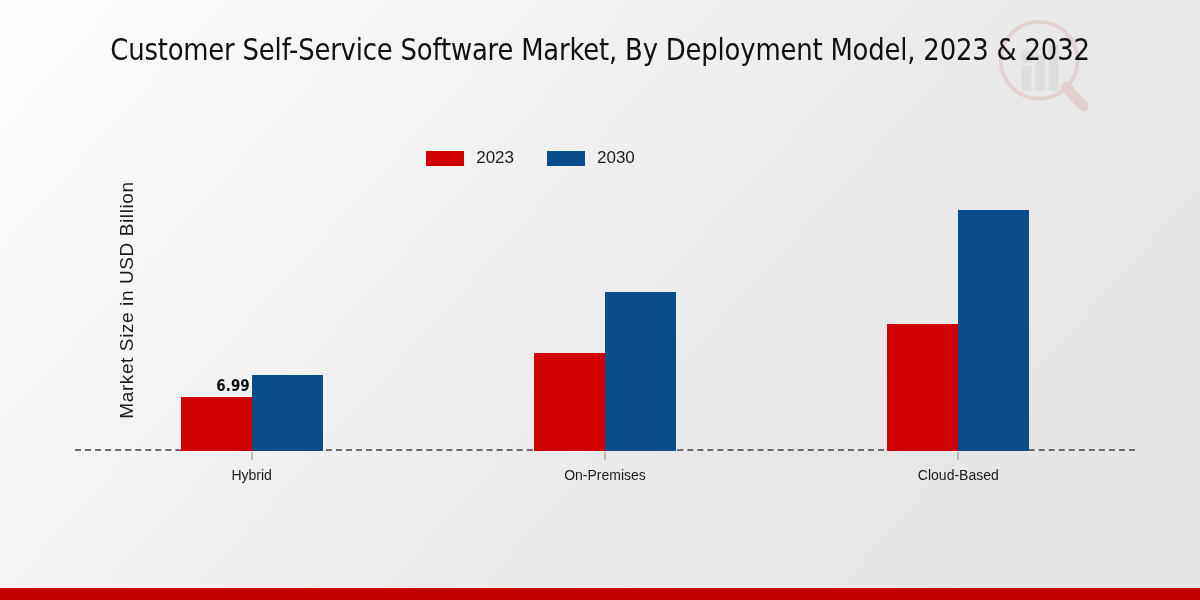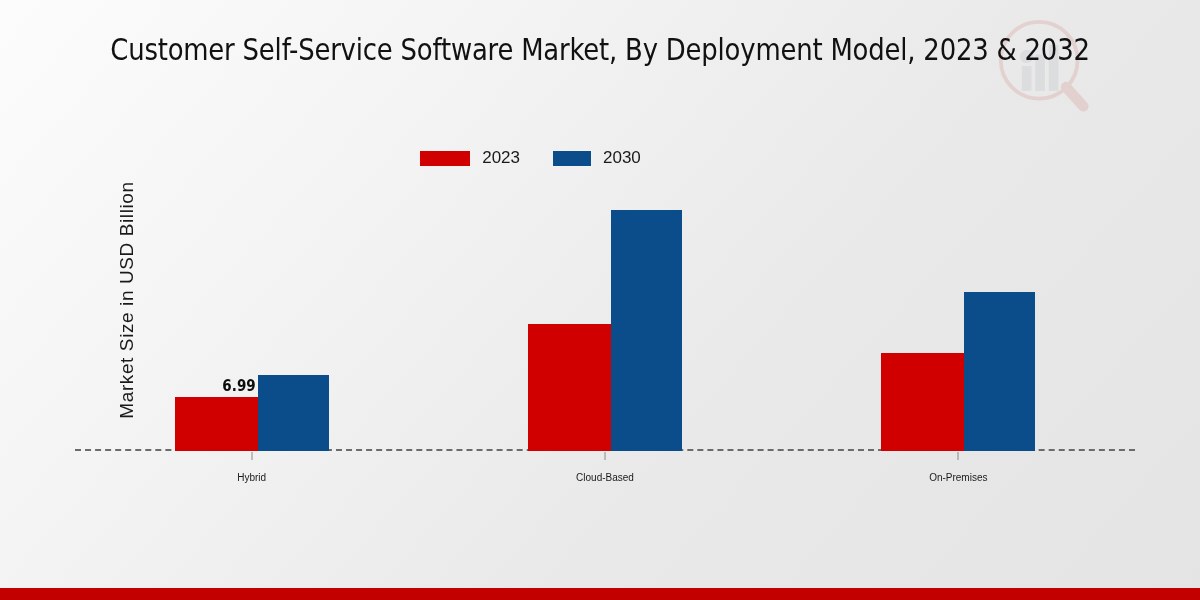--- a/index.html
+++ b/index.html
@@ -128,21 +128,21 @@
     bottom: 0;
     transform: translateX(-50%);
     display: flex;
     align-items: flex-end;
     height: 100%;
   }
   .bar {
     width: 71px;
     position: relative;
   }
-  .bar-2023 { background: #d10000; padding-left: 12px; }
+  .bar-2023 { background: #d10000; }
   .bar-2032 { background: #0b4c8a; }
 
   .bar-value {
     position: absolute;
     bottom: 100%;
     right: 2px;
     margin-bottom: 2px;
     font-size: 15px;
     font-weight: bold;
     color: #0d0d0d;
@@ -157,21 +157,21 @@
     width: 1px;
     height: 8px;
     background: #8a8a8a;
     transform: translateX(-50%);
   }
   .cat-label {
     position: absolute;
     left: 50%;
     bottom: -32px;
     transform: translateX(-50%);
-    font-size: 10px;
+    font-size: 14px;
     color: #1a1a1a;
     white-space: nowrap;
     font-family: "Liberation Sans", sans-serif;
   }
 
   
   .footer-bar {
     position: absolute;
     left: 0;
     bottom: 0;
@@ -222,33 +222,33 @@
             <span class="bar-value">6.99</span>
           </div>
           <div class="bar bar-2032" style="height: 29.2941%; background: rgb(11, 76, 138);"></div>
         </div>
         <div class="tick"></div>
         <div class="cat-label">Hybrid</div>
       </div>
 
       <div class="group">
         <div class="bars">
+          <div class="bar bar-2023" style="height: 37.3824%; background: rgb(209, 0, 0);"></div>
+          <div class="bar bar-2032" style="height: 61.0588%; background: rgb(11, 76, 138);"></div>
+        </div>
+        <div class="tick"></div>
+        <div class="cat-label">On-Premises</div>
+      </div>
+
+      <div class="group">
+        <div class="bars">
           <div class="bar bar-2023" style="height: 48.6176%; background: rgb(209, 0, 0);"></div>
           <div class="bar bar-2032" style="height: 92.2353%; background: rgb(11, 76, 138);"></div>
         </div>
         <div class="tick"></div>
         <div class="cat-label">Cloud-Based</div>
       </div>
 
-      <div class="group">
-        <div class="bars">
-          <div class="bar bar-2023" style="height: 37.3824%; background: rgb(209, 0, 0);"></div>
-          <div class="bar bar-2032" style="height: 61.0588%; background: rgb(11, 76, 138);"></div>
-        </div>
-        <div class="tick"></div>
-        <div class="cat-label">On-Premises</div>
-      </div>
-
     </div>
   </div>
 
   <div class="footer-bar"></div>
 </div>
 
 </body></html>

